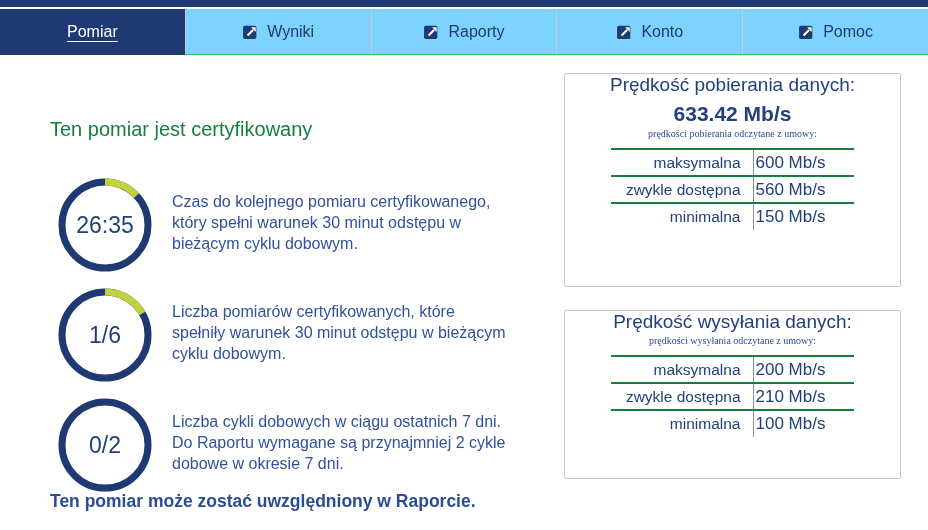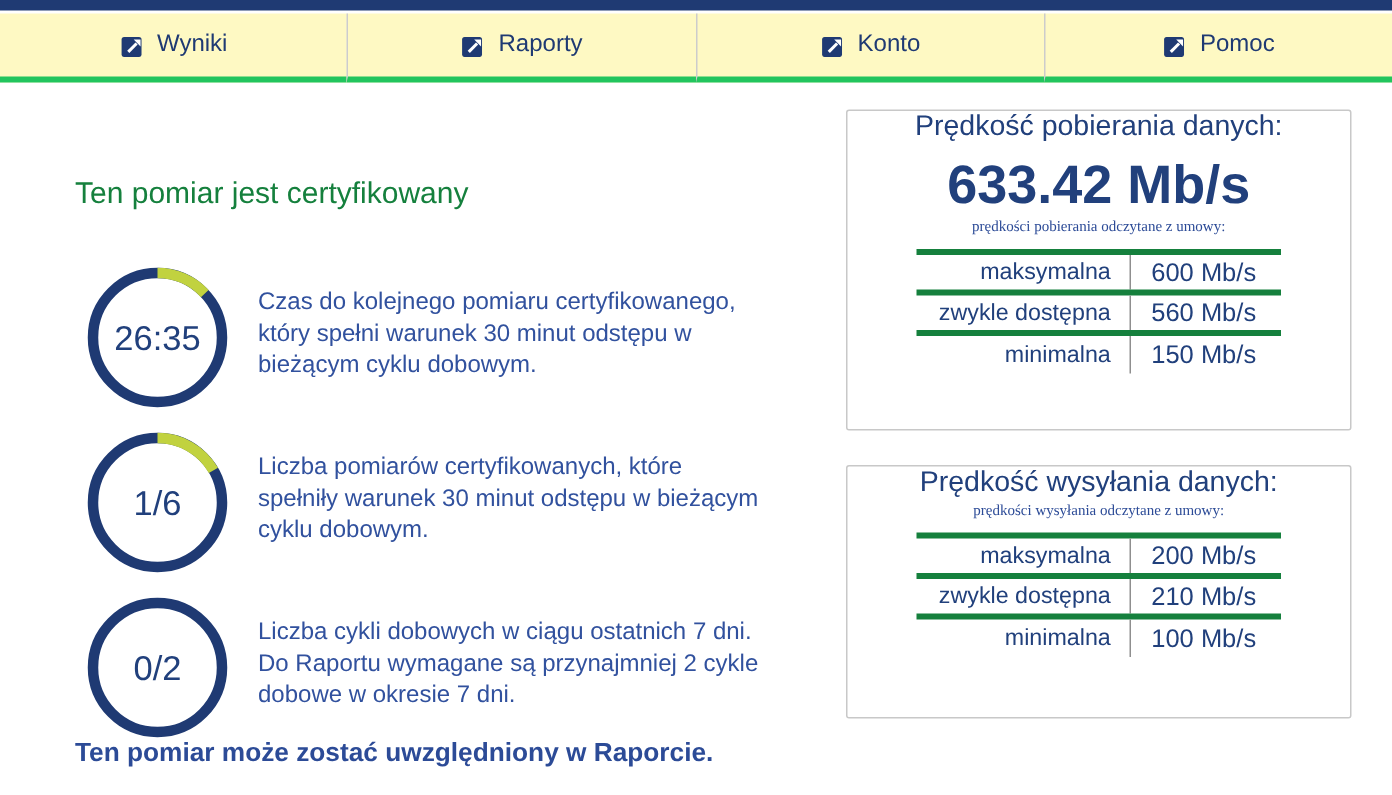--- a/index.html
+++ b/index.html
@@ -4,21 +4,21 @@
 <style>
   * { margin:0; padding:0; box-sizing:border-box; }
   html,body { width:928px; height:530px; overflow:hidden; background:#ffffff;
               font-family:"Liberation Sans", sans-serif; }
   .stage { position:relative; width:928px; height:530px; background:#ffffff; }
 
   
   .topstrip { position:absolute; top:0; left:0; width:928px; height:7px; background:#1f3a73; }
   .tabs { position:absolute; top:9px; left:0; width:928px; height:46px; display:flex; }
   .tab { flex:1 1 0; display:flex; align-items:center; justify-content:center; gap:8px;
-         background:#fef9c3; border-bottom:4px solid #22c55e; border-left:1px solid #cccccc;
+         background:#7dd3fc; border-bottom:1px solid #22c55e; border-left:1px solid #cccccc;
          color:#1f3a73; font-size:16px; cursor:pointer; }
   .tab:first-child { border-left:none; }
   .tab.active { background:#1f3a73; color:#ffffff; border-bottom:1px solid #1f3a73; }
   .tab.active .tab-label { text-decoration:underline; text-underline-offset:4px; }
   .ext-icon { width:17px; height:17px; display:inline-flex; }
 
   
   .page-title { position:absolute; left:50px; top:118px; font-size:20px; color:#15803d; }
   .ind-row { position:absolute; left:58px; width:450px; display:flex; }
   .ind-row.r0 { top:178px; } .ind-row.r1 { top:288px; } .ind-row.r2 { top:398px; }
@@ -31,36 +31,39 @@
               font-size:16px; line-height:21px; color:#31519e; }
   .footer-note { position:absolute; left:50px; top:491px; font-size:17.5px;
                  font-weight:bold; color:#2c4b97; }
 
   
   .panel { position:absolute; left:564px; width:337px; background:#ffffff;
            border:1px solid #c8c8c8; border-radius:2px; text-align:center; }
   .panel.p0 { top:73px;  height:214px; }
   .panel.p1 { top:310px; height:169px; }
   .panel-title { font-size:19px; color:#21407c; }
-  .panel-value { margin-top:6px; font-size:36px; font-weight:600; color:#21407c; }
+  .panel-value { margin-top:6px; font-size:21px; font-weight:600; color:#21407c; }
   .panel-sub { margin-top:2px; font-size:10px; color:#2c4b97;font-family:Liberation Serif, serif; }
   .contract { margin:9px auto 0 auto; border-collapse:collapse; }
-  .contract td { height:27px; border-top:4px solid #15803d; font-size:15.5px; color:#21407c; }
+  .contract td { height:27px; border-top:2px solid #15803d; font-size:15.5px; color:#21407c; }
   .contract td.lbl { width:142px; text-align:right; padding-right:12px; }
-  .contract td.val { width:101px; text-align:left; padding-left:14px;
+  .contract td.val { width:101px; text-align:left; padding-left:2px;
                      border-left:1px solid #8f8f8f; font-size:17px; }
 </style>
 </head>
 <body>
 
 <div class="stage">
 
   <div class="topstrip"></div>
 
   <div class="tabs">
+    <div class="tab active">
+      <span class="tab-label">Pomiar</span>
+    </div>
     <div class="tab">
       <span class="ext-icon">
         <svg viewBox="0 0 16 16" width="17" height="17">
           <rect x="1" y="2.5" width="12.5" height="12.5" rx="1.6" fill="#1f3a73"></rect>
           <path d="M5.2 11.8 L10.4 6.6" stroke="#ffffff" stroke-width="1.9"></path>
           <polygon points="8.6,4.1 12.9,4.1 12.9,8.4" fill="#ffffff"></polygon>
         </svg>
       </span>
       <span class="tab-label">Wyniki</span>
     </div>

